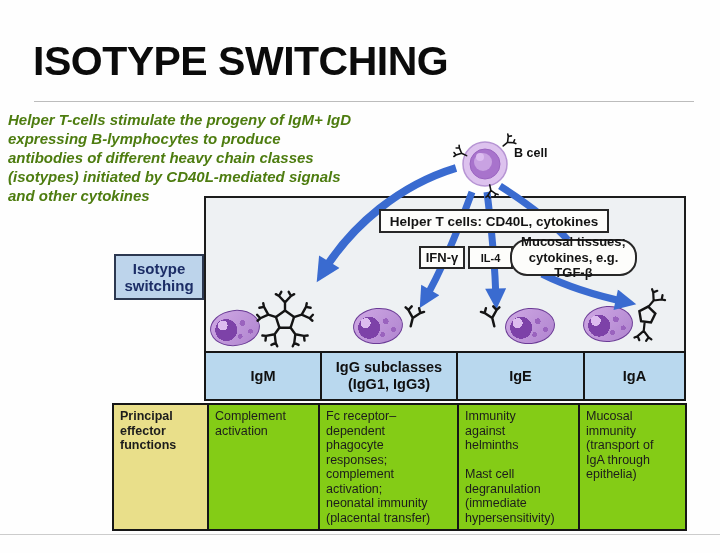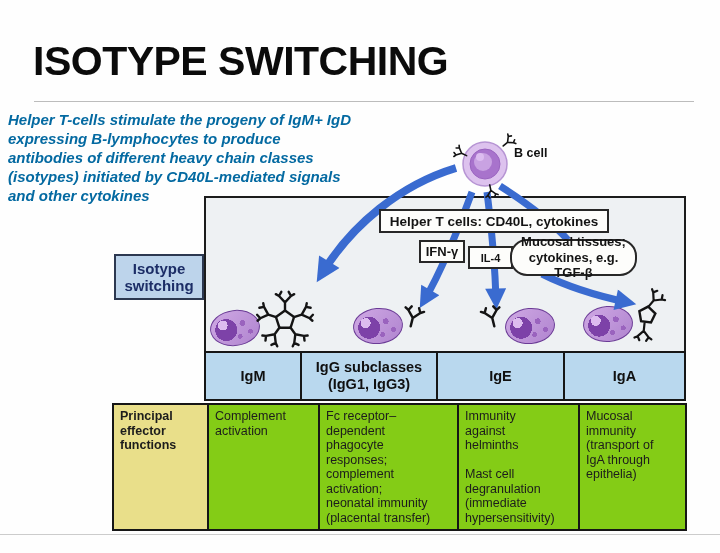--- a/index.html
+++ b/index.html
@@ -5,46 +5,46 @@
   * { margin:0; padding:0; box-sizing:border-box; }
   html,body { background:#ffffff; }
   body { font-family:"Liberation Sans", sans-serif; }
   .slide { position:relative; width:720px; height:553px; background:#fefefe; overflow:hidden; }
 
   .title { position:absolute; left:33px; top:38px; font-size:41px; font-weight:700;
            letter-spacing:-0.5px; color:#0b0b0b; white-space:nowrap; }
   .title-rule { position:absolute; left:34px; top:101px; width:660px; height:1px; background:#bcbcbc; }
 
   .intro { position:absolute; left:8px; top:110px; width:460px; font-size:15px; font-weight:700;
-           font-style:italic; line-height:19px; color:#0369a1; white-space:pre-line; }
+           font-style:italic; line-height:19px; color:#4d7c0f; white-space:pre-line; }
 
   .diagram-box { position:absolute; left:204px; top:196px; width:482px; height:205px;
                  border:2px solid #1c1c1c; background:#eef1f3; z-index:1; }
 
   .isotype-row { position:absolute; left:204px; top:351px; width:482px; height:50px;
                  border:2px solid #161616; background:#b9d8ee; display:flex; z-index:2; }
   .isotype-row .cell { display:flex; align-items:center; justify-content:center; text-align:center;
                  font-size:14.5px; font-weight:700; color:#101010; line-height:17px; white-space:pre-line; }
   .isotype-row .cell + .cell { border-left:2px solid #161616; }
-  .ir-c1 { width:94px; } .ir-c2 { width:136px; } .ir-c3 { width:127px; } .ir-c4 { flex:1; }
+  .ir-c1 { width:114px; } .ir-c2 { width:136px; } .ir-c3 { width:127px; } .ir-c4 { flex:1; }
 
   .effector-table { position:absolute; left:112px; top:403px; width:575px; height:128px;
                  border:2px solid #161616; background:#84cc16; display:flex; z-index:2; }
   .effector-table .cell { padding:4px 6px; font-size:12.5px; line-height:14.5px; color:#1c1c1c;
                  white-space:pre-line; }
   .effector-table .cell + .cell { border-left:2px solid #161616; }
   .et-head { width:93px; background:#e9df8a; font-size:15px; font-weight:700; color:#2b2414;
              line-height:18px; padding-top:6px; }
   .et-c1 { width:111px; } .et-c2 { width:139px; } .et-c3 { width:121px; } .et-c4 { flex:1; }
 
   .labelbox { position:absolute; background:#fdfdfb; border:2px solid #272727; color:#141414;
               display:flex; align-items:center; justify-content:center; text-align:center;
               font-weight:600; z-index:4; }
   .helper-box  { left:379px; top:209px; width:230px; height:24px; font-size:13.5px; }
-  .ifn-box     { left:419px; top:240px; width:46px;  height:23px; font-size:13px; }
+  .ifn-box     { left:419px; top:246px; width:46px;  height:23px; font-size:13px; }
   .il4-box     { left:468px; top:246px; width:45px;  height:23px; font-size:11px; }
   .mucosal-box { left:510px; top:239px; width:127px; height:37px; font-size:13px;
                  line-height:15.5px; white-space:pre-line;border-radius:17px; }
 
   .switch-box { position:absolute; left:114px; top:254px; width:90px; height:46px;
                 background:#bdd4eb; border:2px solid #2c3850; color:#1c2d66;
                 display:flex; align-items:center; justify-content:center; text-align:center;
                 font-size:15px; font-weight:700; line-height:17px; white-space:pre-line; z-index:4; }
 
   .bcell-label { position:absolute; left:514px; top:146px; font-size:12.5px; font-weight:600;

